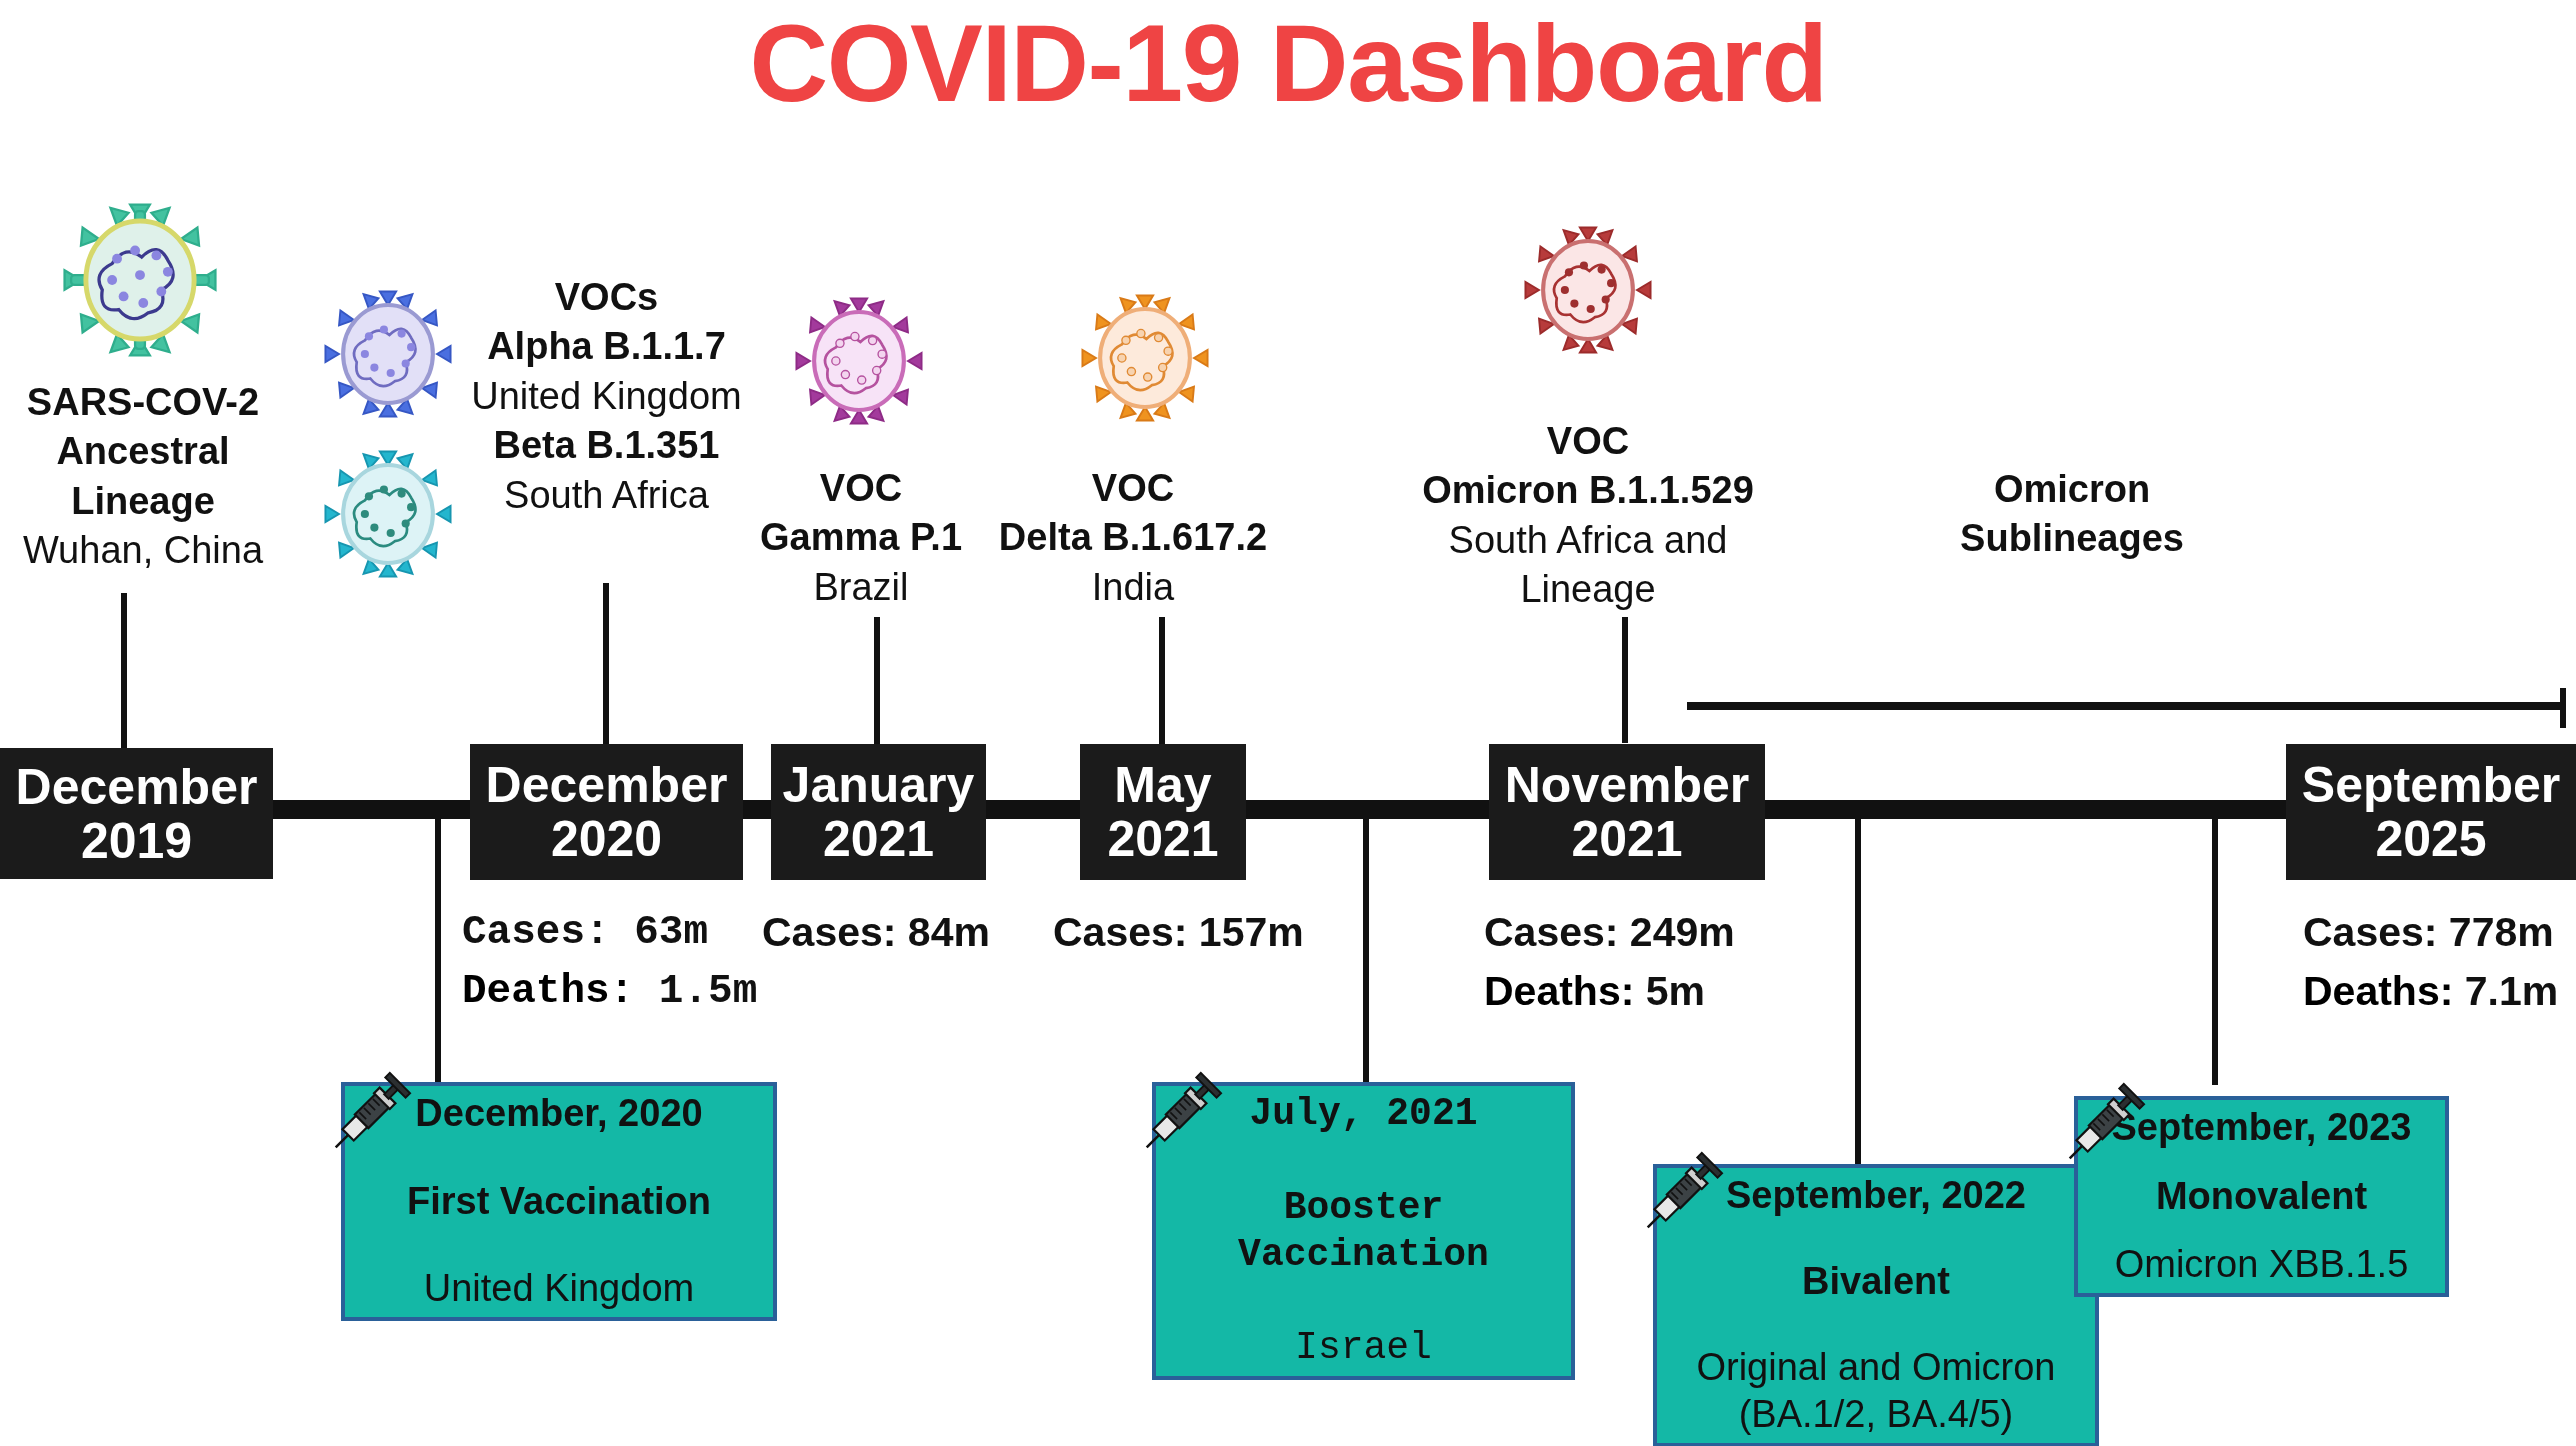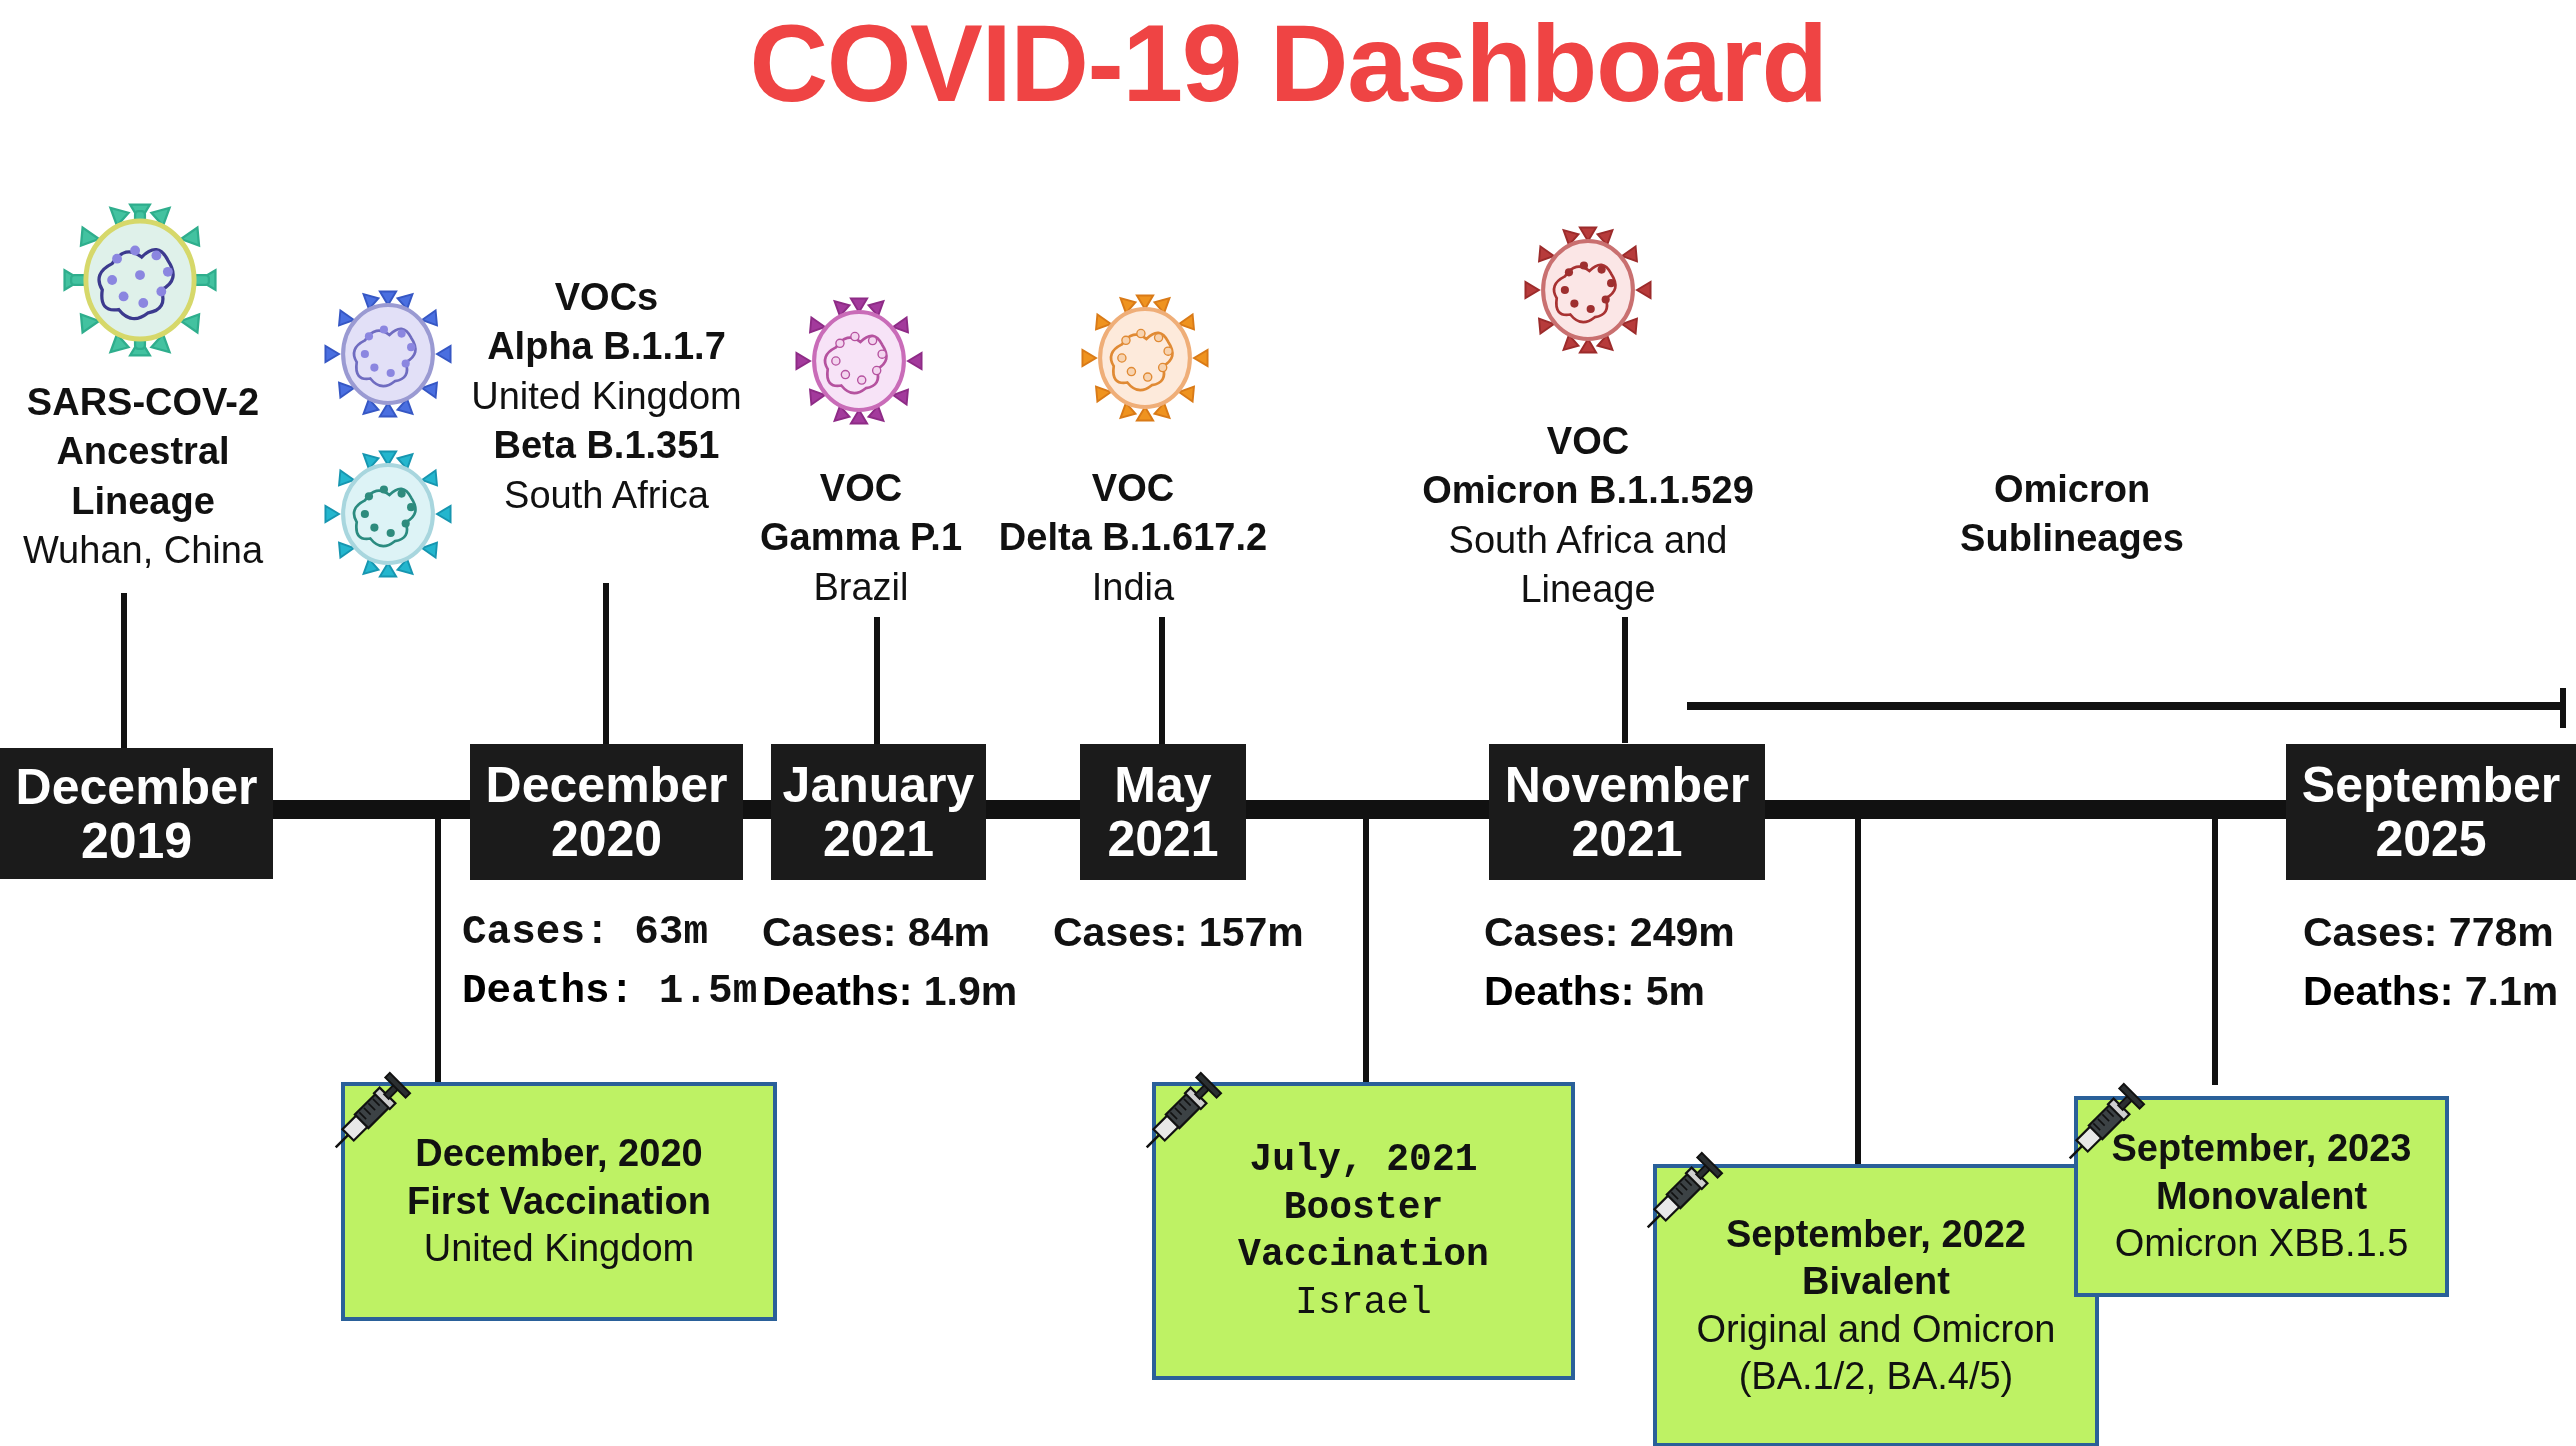--- a/index.html
+++ b/index.html
@@ -27,22 +27,22 @@
   
   .variant-label{font-size:38px;line-height:1.3;text-align:center;z-index:4;}
   .variant-label .b{font-weight:bold;}
   .variant-label .n{font-weight:normal;}
 
   
   .vline{background:#111;width:6.1px;z-index:3;}
   .hline{background:#111;height:7.5px;z-index:3;}
 
   
-  .vax-box{background:#bef264;border:4.8px solid #2a6099;box-sizing:border-box;
-     display:flex;flex-direction:column;align-items:center;justify-content:center;
+  .vax-box{background:#14b8a6;border:4.8px solid #2a6099;box-sizing:border-box;
+     display:flex;flex-direction:column;align-items:center;justify-content:space-between;
      text-align:center;z-index:7;padding:4.1px 9.5px;}
   .vax-box .l1{font-size:38px;font-weight:bold;line-height:1.25;}
   .vax-box .l2{font-size:38px;font-weight:bold;line-height:1.25;}
   .vax-box .l3{font-size:38px;font-weight:normal;line-height:1.25;}
   .syringe{position:absolute;z-index:9;pointer-events:none;}
 
   
   .virus{position:absolute;z-index:4;}
 </style>
 </head>
@@ -323,21 +323,20 @@
   <span>2025</span>
 </div>
 
 <div class="abs stat-block" style="left:462px;top:903px;font-family:Liberation Mono, monospace;">
   <div>Cases: 63m</div>
   <div><span class="deaths-label">Deaths:</span><span> 1.5m</span></div>
 </div>
 
 <div class="abs stat-block" style="left:762px;top:903px;">
   <div>Cases: 84m</div>
-  <div><span class="deaths-label">Deaths:</span><span> 1.9m</span></div>
 </div>
 
 <div class="abs stat-block" style="left:1053px;top:903px;">
   <div>Cases: 157m</div>
 </div>
 
 <div class="abs stat-block" style="left:1484px;top:903px;">
   <div>Cases: 249m</div>
   <div><span class="deaths-label">Deaths:</span><span> 5m</span></div>
 </div>

